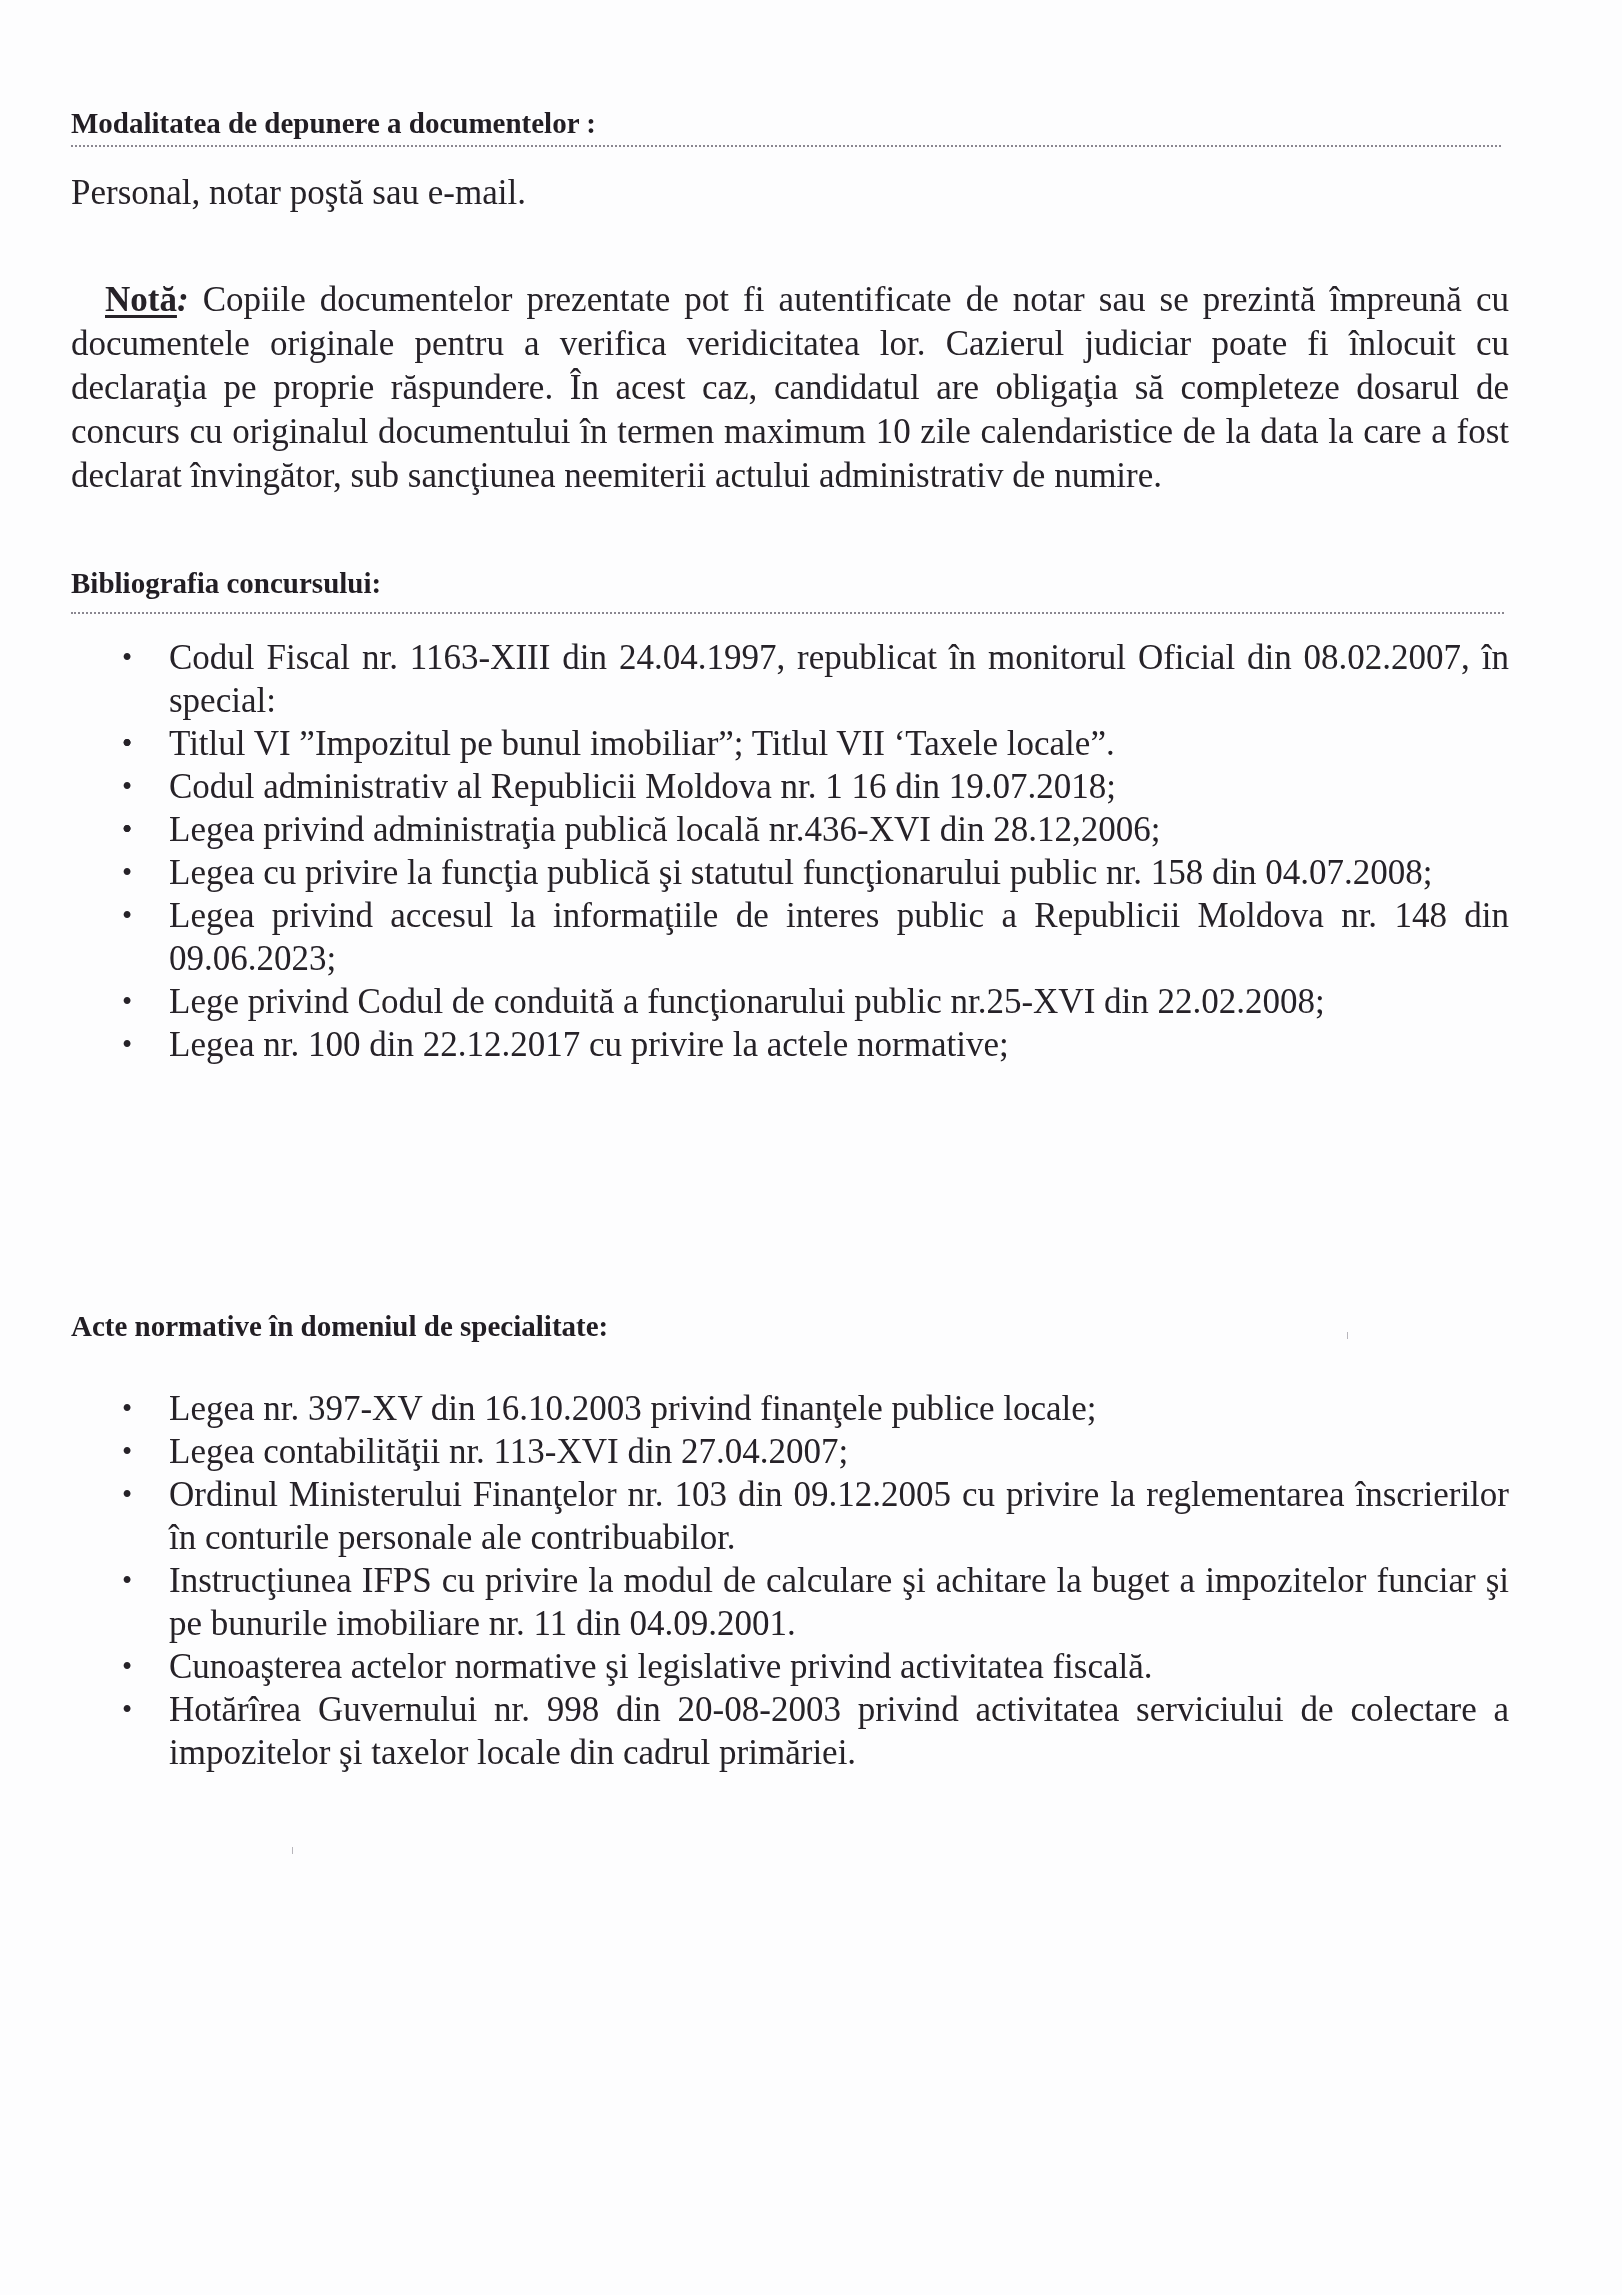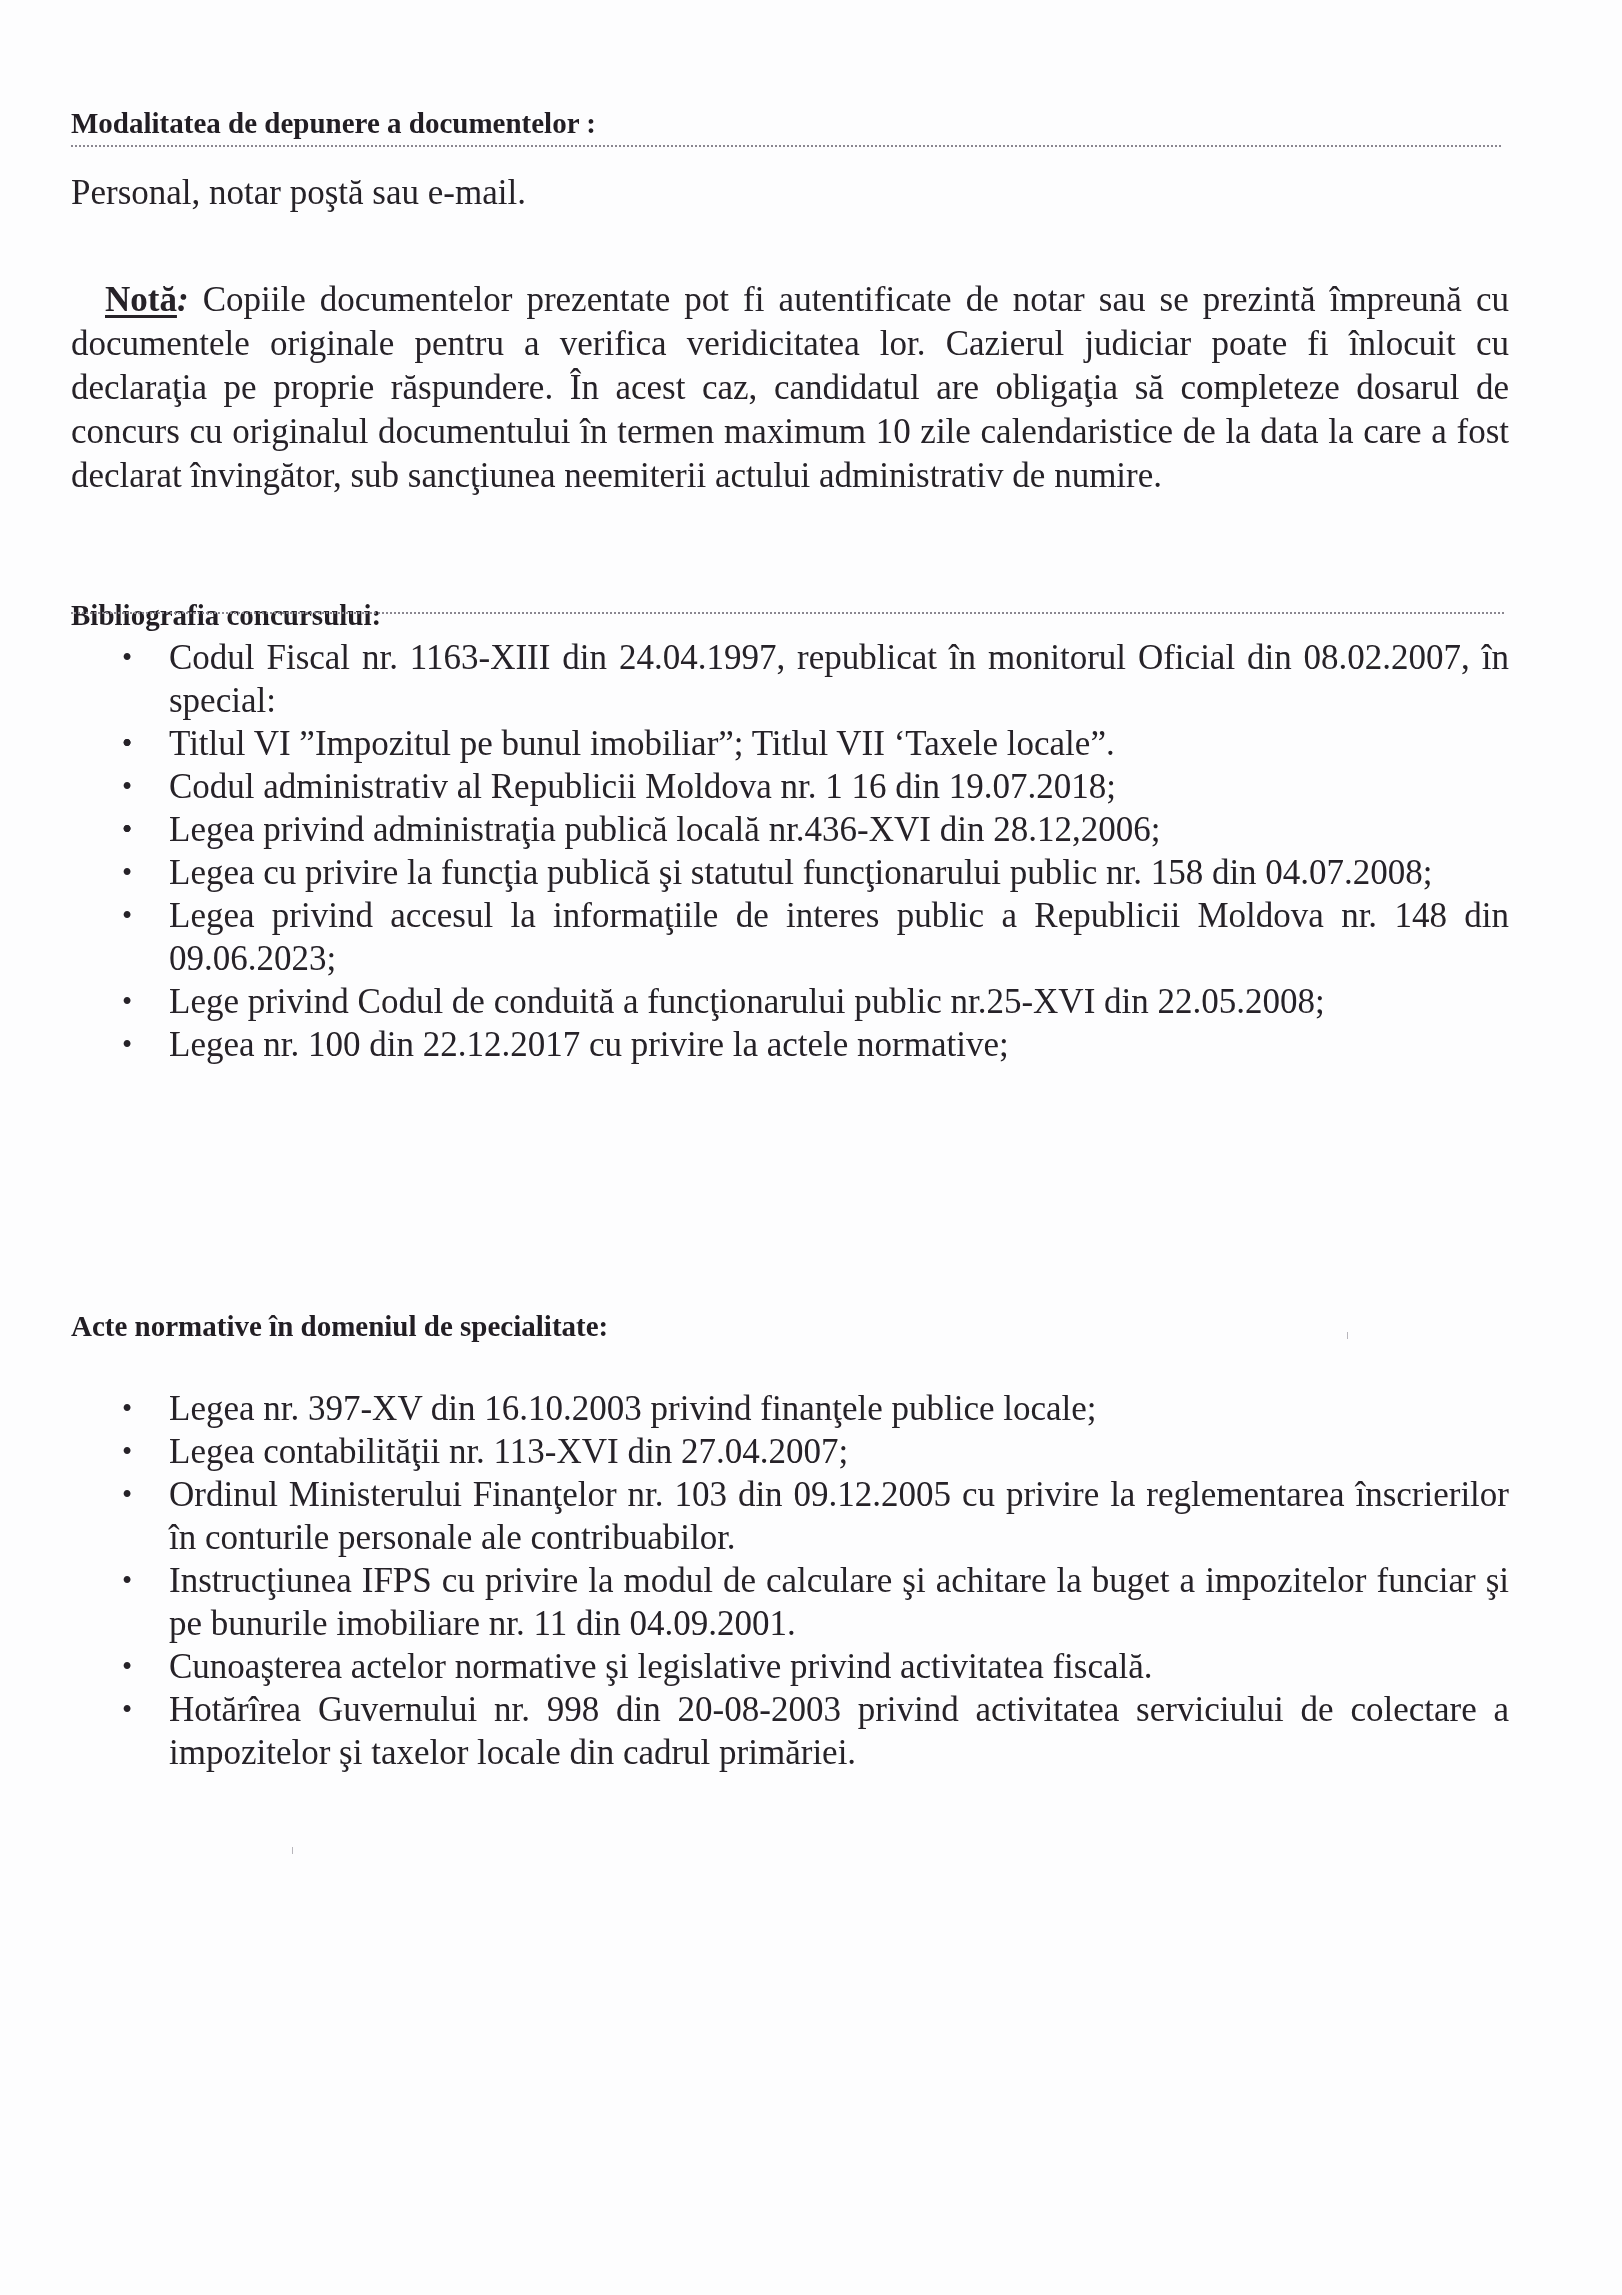--- a/index.html
+++ b/index.html
@@ -91,33 +91,33 @@
 
   <div class="heading" style="top:102px;">Modalitatea de depunere a documentelor :</div>
   <div class="dotline" style="top:145px; width:1430px;"></div>
 
   <div class="para" style="top:171px;">Personal, notar poştă  sau e-mail.</div>
 
   <div class="para" style="top:278px;">
     <span class="nota-label">Notă</span><span class="nota-colon">:</span><span> Copiile documentelor prezentate pot fi autentificate de notar sau se prezintă împreună cu documentele originale pentru a verifica veridicitatea lor. Cazierul judiciar poate fi înlocuit cu declaraţia pe proprie răspundere. În acest caz, candidatul are obligaţia să completeze dosarul de concurs cu originalul documentului în termen maximum 10 zile calendaristice de la data la care a fost declarat învingător, sub sancţiunea neemiterii actului administrativ de numire.</span>
   </div>
 
-  <div class="heading" style="top:594px;">Bibliografia concursului:</div>
+  <div class="heading" style="top:562px;">Bibliografia concursului:</div>
   <div class="dotline" style="top:612px; width:1433px;"></div>
 
   <ul class="bullets" style="top:636px;">
     <li><span class="bullet">•</span><span>Codul Fiscal nr. 1163-XIII din 24.04.1997, republicat în monitorul Oficial din 08.02.2007, în special:</span></li>
     <li><span class="bullet">•</span></li>
     <li><span class="bullet">•</span><span>Titlul VI ”Impozitul pe bunul imobiliar”; Titlul VII ‘Taxele locale”.</span></li>
     <li><span class="bullet">•</span><span>Codul administrativ al Republicii Moldova nr. 1 16 din 19.07.2018;</span></li>
     <li><span class="bullet">•</span></li>
     <li><span class="bullet">•</span><span>Legea privind administraţia publică locală nr.436-XVI din 28.12,2006;</span></li>
     <li><span class="bullet">•</span><span>Legea cu privire la funcţia publică şi statutul funcţionarului public nr. 158 din 04.07.2008;</span></li>
     <li><span class="bullet">•</span><span>Legea privind accesul la informaţiile de interes public a Republicii Moldova nr. 148 din 09.06.2023;</span></li>
-    <li><span class="bullet">•</span><span>Lege privind Codul de conduită a funcţionarului public nr.25-XVI din 22.05.2008;</span></li>
+    <li><span class="bullet">•</span><span>Lege privind Codul de conduită a funcţionarului public nr.25-XVI din 22.02.2008;</span></li>
     <li><span class="bullet">•</span><span>Legea nr. 100 din 22.12.2017 cu privire la actele normative;</span></li>
   </ul>
 
   <div class="heading" style="top:1305px;">Acte normative în domeniul de specialitate:</div>
 
   <ul class="bullets" style="top:1387px;">
     <li><span class="bullet">•</span><span>Legea nr. 397-XV din 16.10.2003 privind finanţele publice locale;</span></li>
     <li><span class="bullet">•</span><span>Legea contabilităţii nr. 113-XVI din 27.04.2007;</span></li>
     <li><span class="bullet">•</span><span>Ordinul Ministerului Finanţelor nr. 103 din 09.12.2005 cu privire la reglementarea înscrierilor în conturile personale ale contribuabilor.</span></li>
     <li><span class="bullet">•</span><span>Instrucţiunea IFPS cu privire la modul de calculare şi achitare la buget a impozitelor funciar şi pe bunurile imobiliare nr. 11 din 04.09.2001.</span></li>

